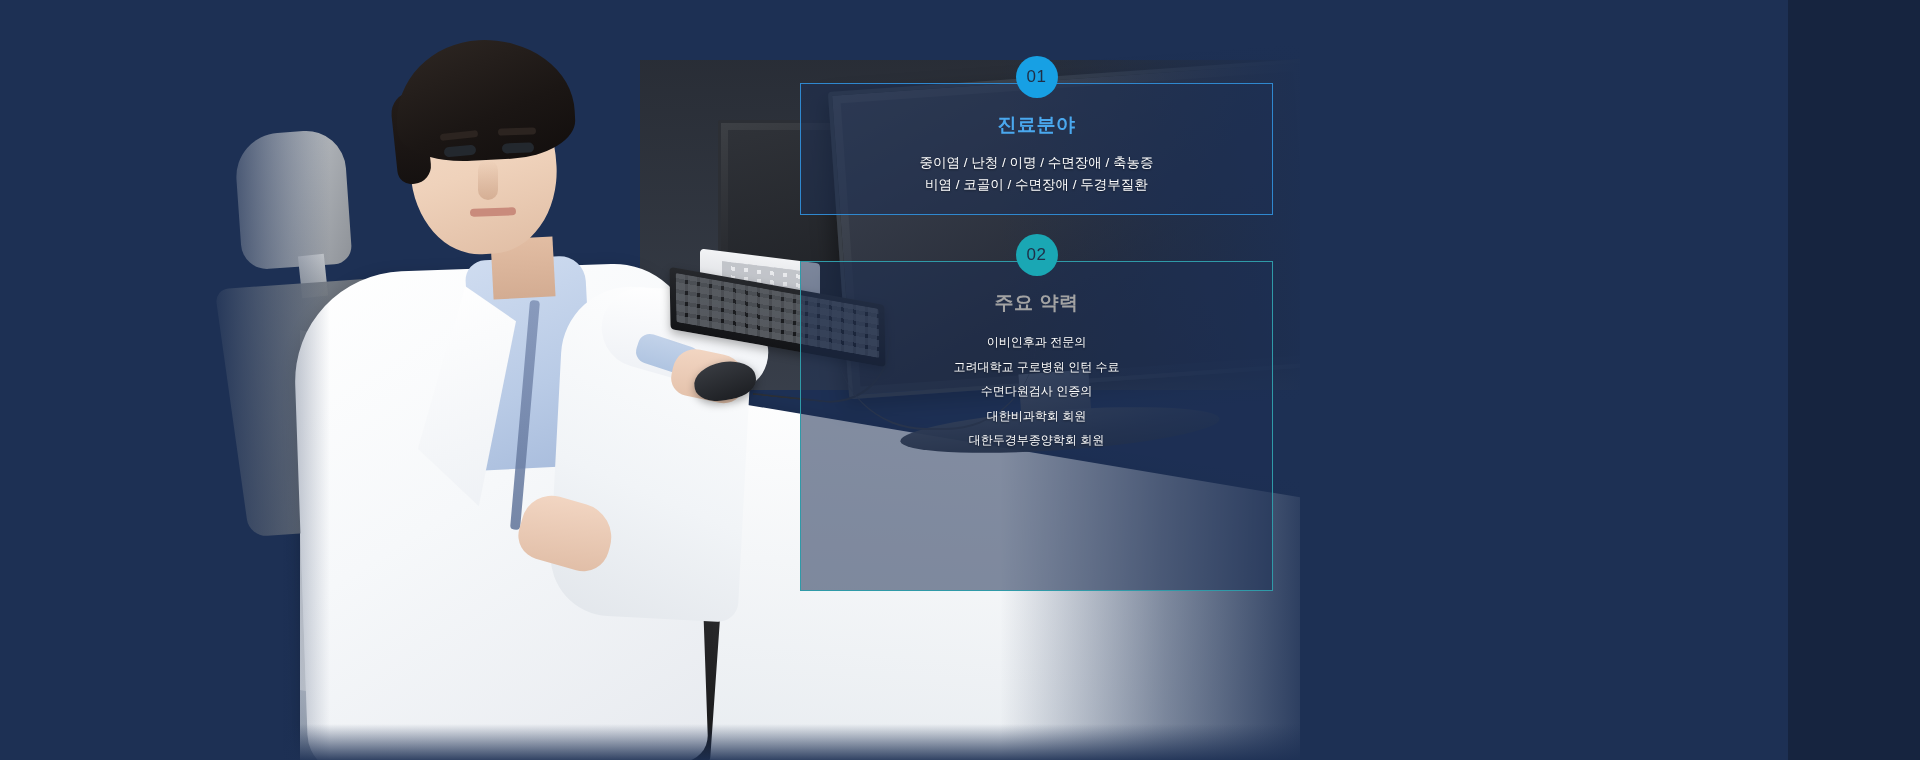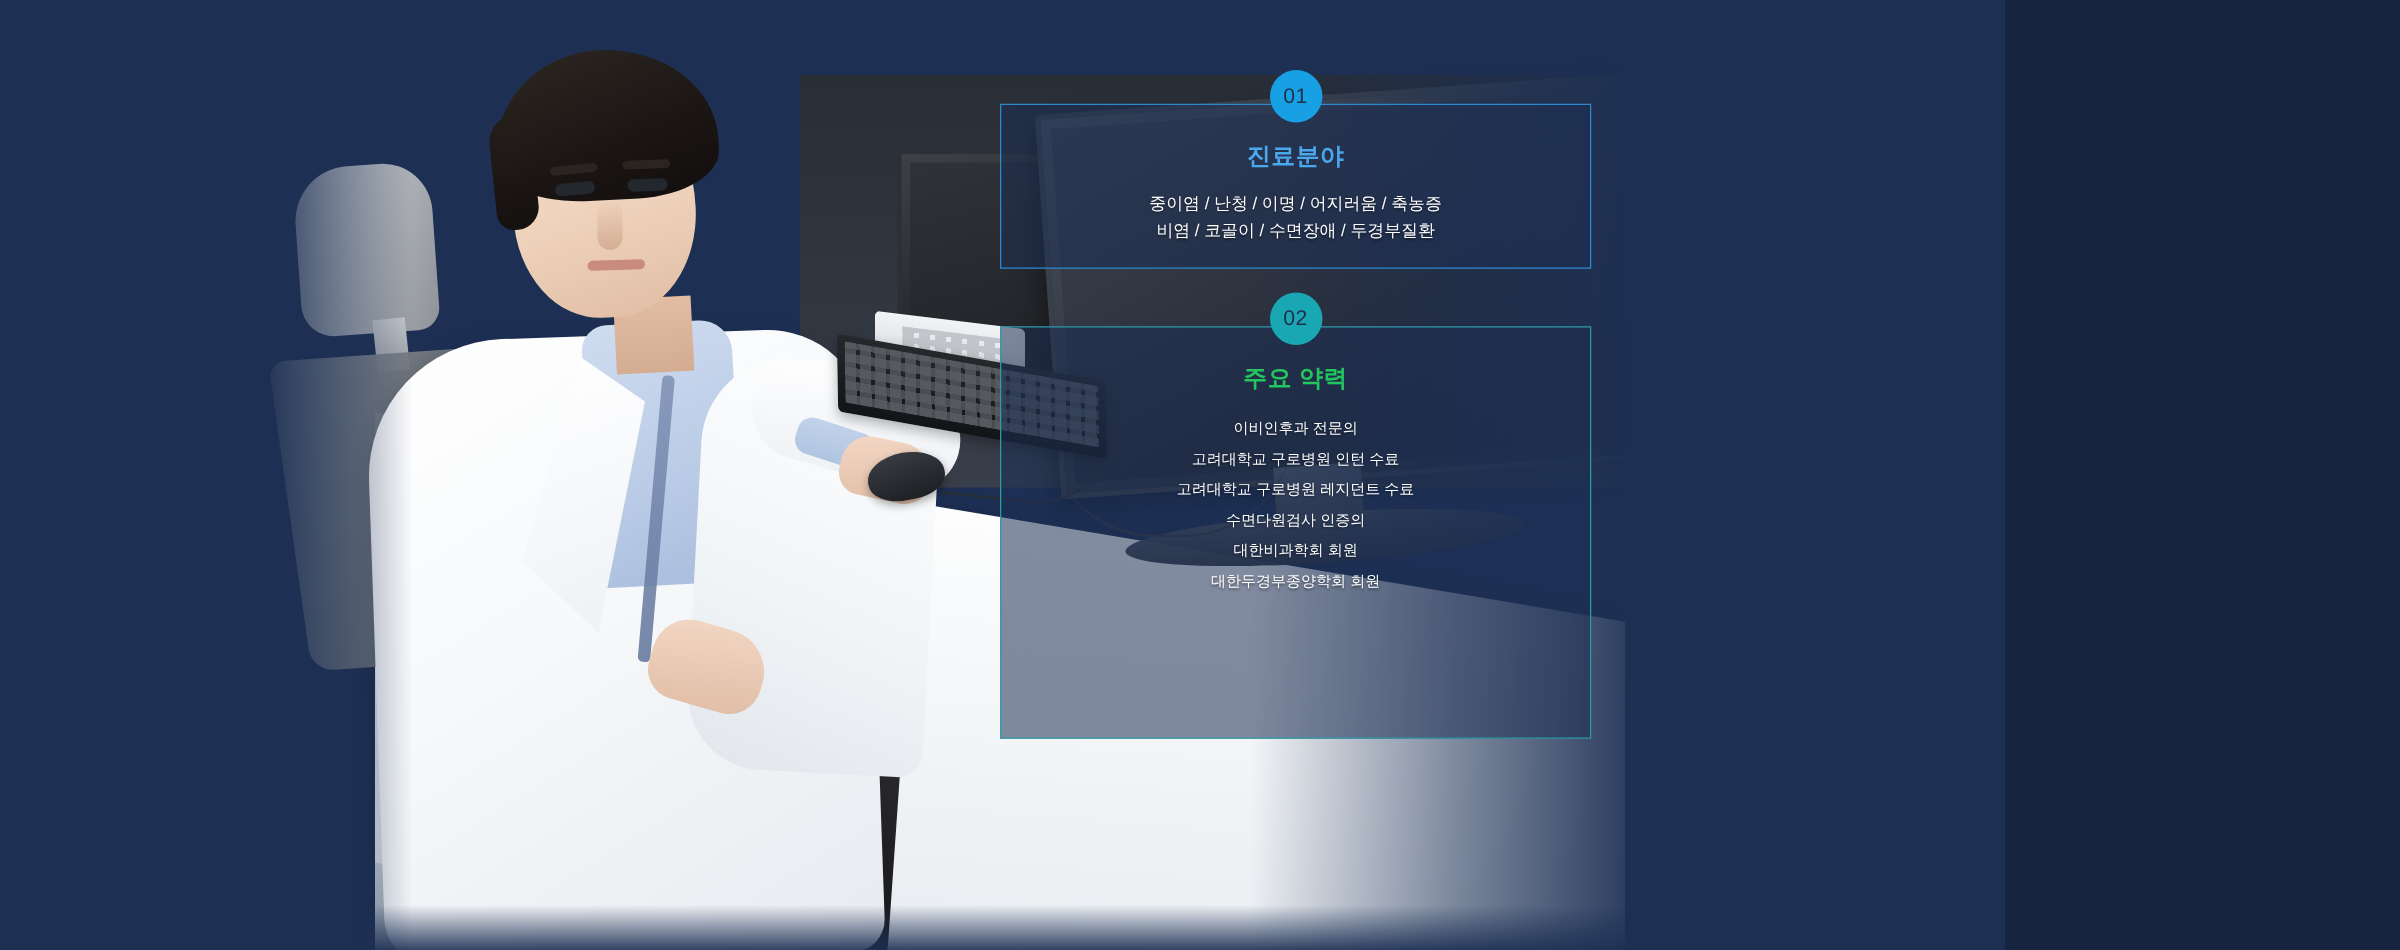--- a/index.html
+++ b/index.html
@@ -3,21 +3,21 @@
 <meta charset="utf-8">
 <title>Doctor Profile Banner</title>
 <style>
   html,body{margin:0;padding:0;}
   body{
     background:#16243f;
     font-family:"Liberation Sans","DejaVu Sans",sans-serif;
   }
   #stage{
     position:relative;
-    width:1604px;
+    width:1788px;
     height:760px;
     overflow:hidden;
     background:#1d3054;
   }
 
   
   .photo-scene{
     position:absolute;
     left:0; top:0;
     width:1300px; height:760px;
@@ -396,21 +396,21 @@
   .badge--blue{background:#17a0e4;}
   .badge--teal{background:#1aa7b4;}
 
   .panel-title{
     font-size:19px;
     font-weight:700;
     letter-spacing:.5px;
     margin:28px 0 14px;
   }
   .panel--one .panel-title{color:#4aa8ee;}
-  .panel--two .panel-title{color:#22c55e;}
+  .panel--two .panel-title{color:#a3a3a3;}
 
   .panel-lines{
     list-style:none;
     margin:0; padding:0;
     color:#ffffff;
   }
   .panel--one .panel-lines li{
     font-size:13.5px;
     line-height:22px;
     text-shadow:0 1px 2px rgba(0,0,0,.45);
@@ -486,31 +486,30 @@
 
     <div class="photo-fade-l"></div>
     <div class="photo-fade-r"></div>
     <div class="photo-fade-b"></div>
   </div>
 
   <section class="panel panel--one">
     <div class="badge badge--blue">01</div>
     <h2 class="panel-title">진료분야</h2>
     <ul class="panel-lines">
-      <li>중이염 / 난청 / 이명 / 어지러움 / 축농증</li>
+      <li>중이염 / 난청 / 이명 / 수면장애 / 축농증</li>
       <li>비염 / 코골이 / 수면장애 / 두경부질환</li>
     </ul>
   </section>
 
   <section class="panel panel--two">
     <div class="badge badge--teal">02</div>
     <h2 class="panel-title">주요 약력</h2>
     <ul class="panel-lines">
       <li>이비인후과 전문의</li>
       <li>고려대학교 구로병원 인턴 수료</li>
-      <li>고려대학교 구로병원 레지던트 수료</li>
       <li>수면다원검사 인증의</li>
       <li>대한비과학회 회원</li>
       <li>대한두경부종양학회 회원</li>
     </ul>
   </section>
 
 </div>
 
 </body></html>

